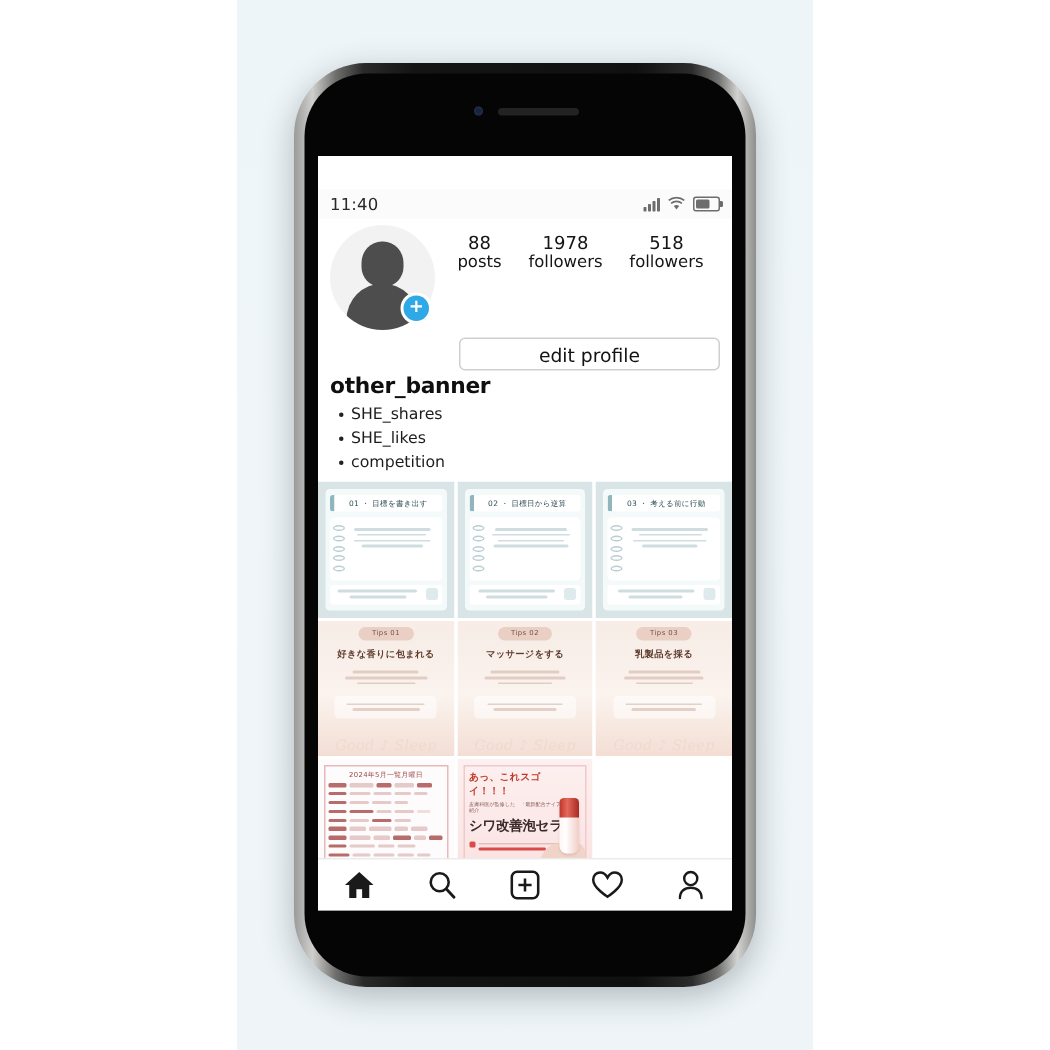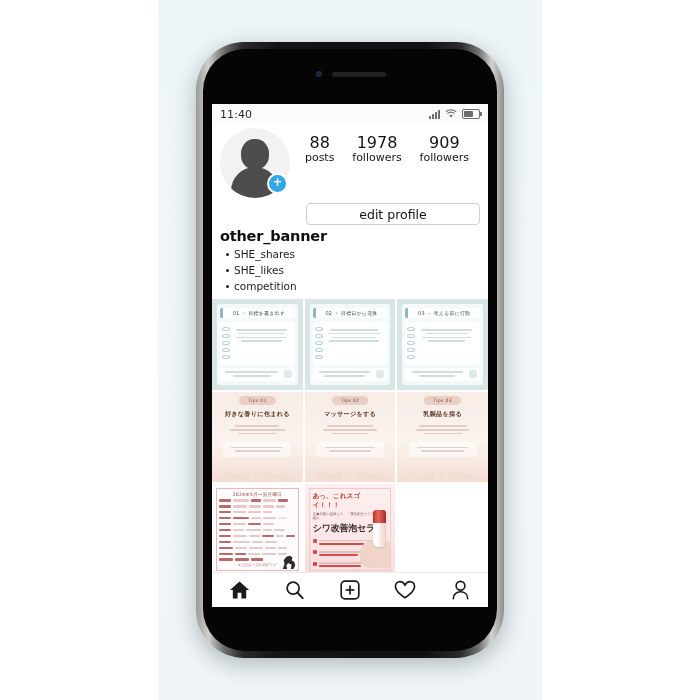--- a/index.html
+++ b/index.html
@@ -33,21 +33,21 @@
 
   
   .screen{
     position:absolute;left:212px;top:104px;width:276px;height:503px;
     background:#ffffff;overflow:hidden;
   }
 
   
   .statusbar{
     height:20px;display:flex;align-items:center;justify-content:space-between;
-    padding:0 8px;background:#fbfbfb;
+    padding:0 8px;background:#fbfbfb;margin-top:22px;
   }
   .clock{font-size:11px;color:#2a2a2a;letter-spacing:.1px;}
   .sbicons{display:flex;align-items:center;gap:5px;}
   .bars{display:flex;align-items:flex-end;gap:1px;height:9px;}
   .bars i{display:block;width:2px;background:#6d6d6d;border-radius:.5px;}
   .bars i:nth-child(1){height:3px}.bars i:nth-child(2){height:5px}
   .bars i:nth-child(3){height:7px}.bars i:nth-child(4){height:9px}
   .batt{width:16px;height:8px;border:1.2px solid #6d6d6d;border-radius:2px;position:relative;}
   .batt::after{content:"";position:absolute;right:-3px;top:2px;width:1.6px;height:4px;background:#6d6d6d;border-radius:0 1px 1px 0;}
   .batt i{position:absolute;left:1px;top:1px;bottom:1px;width:9px;background:#6d6d6d;border-radius:1px;display:block;}
@@ -68,21 +68,21 @@
   }
   .av-head{position:absolute;left:50%;margin-left:-14px;top:11px;width:28px;height:30px;border-radius:48% 48% 44% 44%;background:#4d4d4d;}
   .av-body{position:absolute;left:50%;margin-left:-24px;top:39px;width:48px;height:40px;border-radius:24px 24px 10px 10px;background:#4d4d4d;}
   .plusbadge{
     position:absolute;right:2px;bottom:4px;width:17px;height:17px;border-radius:50%;
     background:#2fa8e8;border:2px solid #fff;color:#fff;font-size:12px;line-height:14px;
     text-align:center;font-weight:700;
   }
   .stats{flex:1;display:flex;justify-content:space-around;padding:6px 2px 0 6px;}
   .stat{text-align:center;line-height:1.12;}
-  .stat .num{font-size:16px;color:#151515;}
+  .stat .num{font-size:12px;color:#151515;}
   .stat .lbl{font-size:11px;color:#151515;}
   .editrow{display:flex;justify-content:flex-end;padding:5px 0 0 0;}
   .editbtn{
     width:172px;height:20px;border:1px solid #cfcfcf;border-radius:4px;background:#fff;
     font-size:12.5px;color:#131313;display:flex;align-items:center;justify-content:center;
     font-family:"DejaVu Sans","Liberation Sans",sans-serif;
   }
   .uname{font-size:14.5px;color:#0f0f0f;font-weight:600;margin-top:3px;letter-spacing:-.2px;}
   .bio{margin:3px 0 0 0;padding:0 0 0 14px;list-style:none;}
   .bio li{font-size:10.5px;color:#1d1d1d;line-height:1.52;position:relative;}
@@ -212,21 +212,21 @@
         <div class="stats">
           <div class="stat">
             <div class="num">88</div>
             <div class="lbl">posts</div>
           </div>
           <div class="stat">
             <div class="num">1978</div>
             <div class="lbl">followers</div>
           </div>
           <div class="stat">
-            <div class="num">909</div>
+            <div class="num">518</div>
             <div class="lbl">followers</div>
           </div>
         </div>
       </div>
       <div class="editrow">
         <div class="editbtn">edit profile</div>
       </div>
       <div class="uname">other_banner</div>
       <ul class="bio">
         <li>SHE_shares</li>

